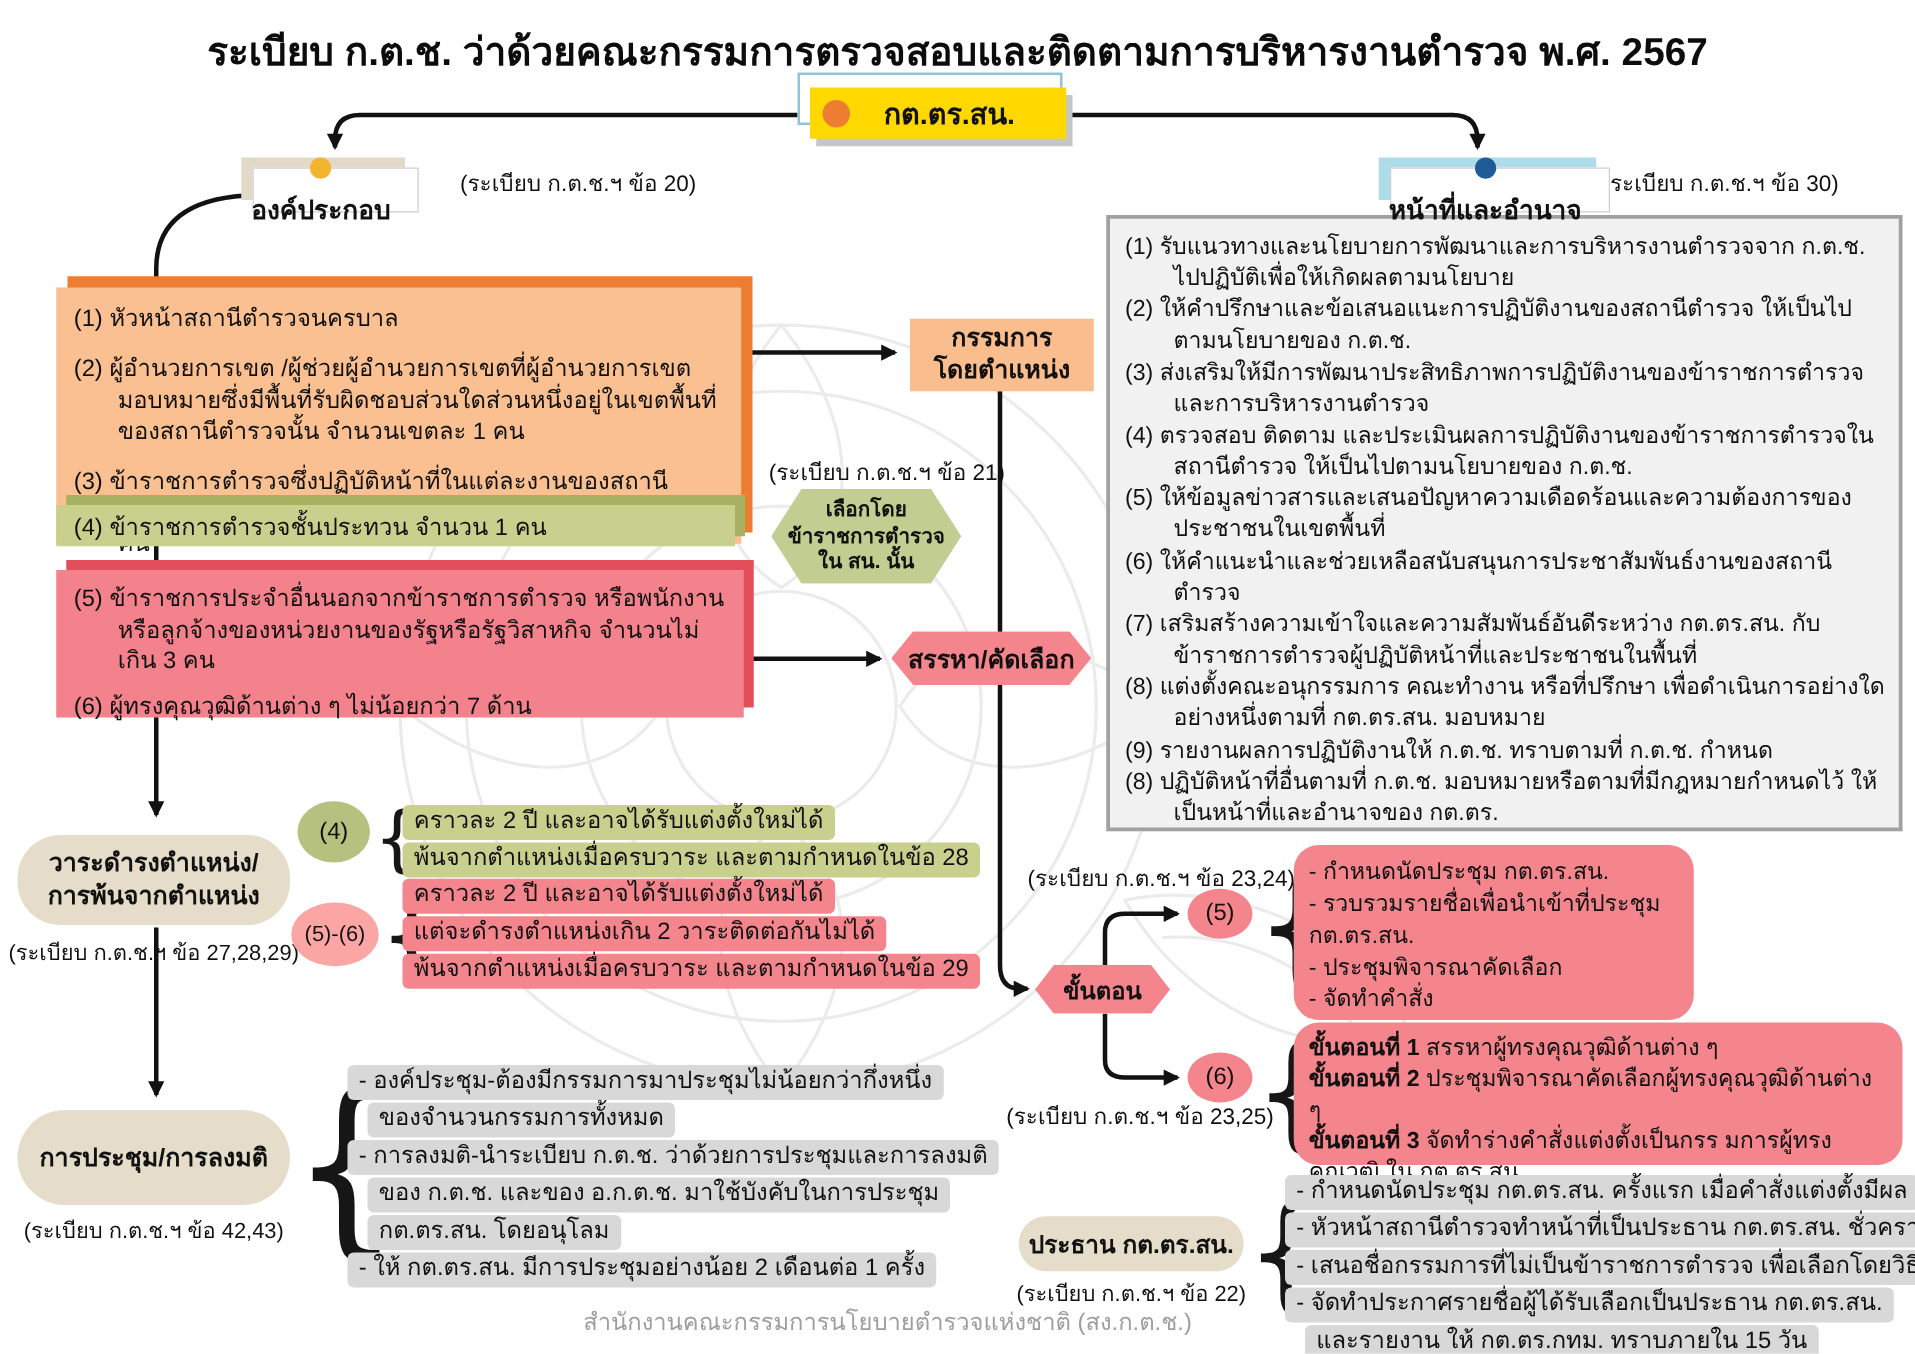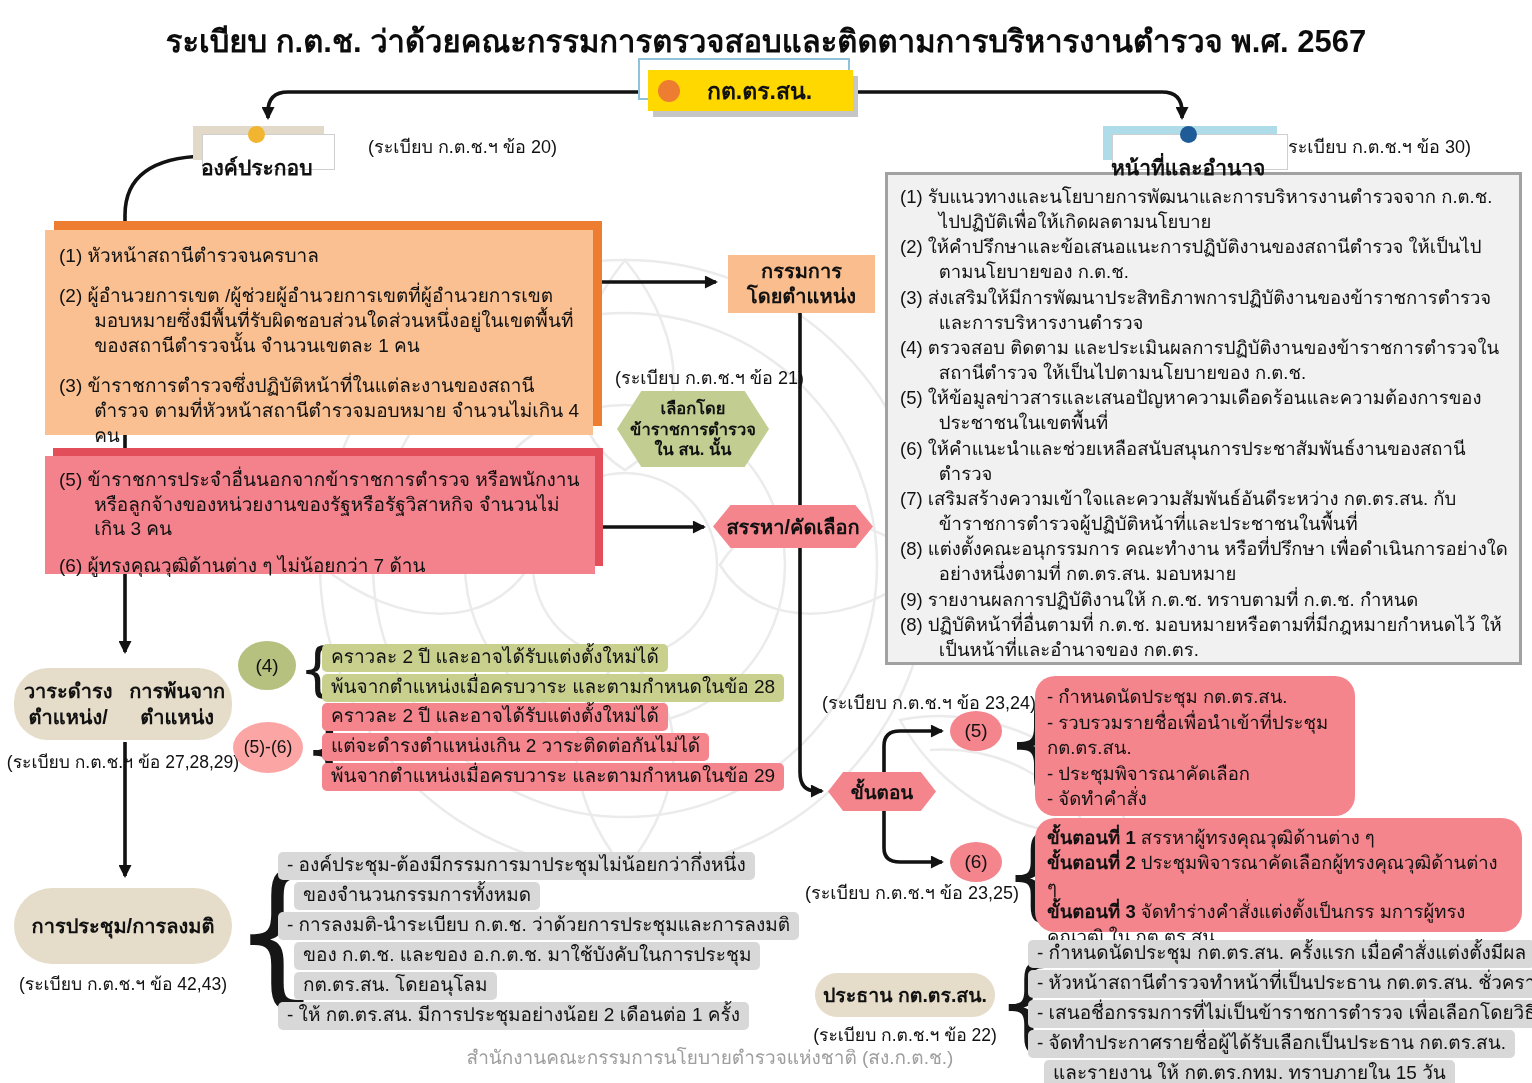--- a/index.html
+++ b/index.html
@@ -34,21 +34,21 @@
   
   .box-bypos{left:728px;top:255px;width:147px;height:58px;background:#fabe8e;display:flex;flex-direction:column;align-items:center;justify-content:center;font-weight:700;font-size:20px;line-height:1.25;}
   .hex{display:flex;align-items:center;justify-content:center;text-align:center;font-weight:700;}
   .hex-select{left:617px;top:391px;width:152px;height:76px;background:#c2cd92;font-size:16.5px;line-height:1.25;clip-path:polygon(0 50%,16% 0,84% 0,100% 50%,84% 100%,16% 100%);}
   .hex-recruit{left:713px;top:505px;width:160px;height:43px;background:#f4858d;font-size:20px;clip-path:polygon(0 50%,11% 0,89% 0,100% 50%,89% 100%,11% 100%);}
   .hex-steps{left:828px;top:772px;width:108px;height:39px;background:#f4858d;font-size:19px;clip-path:polygon(0 50%,14% 0,86% 0,100% 50%,86% 100%,14% 100%);}
   
   .panel-duties{left:885px;top:172px;width:637px;height:493px;background:#f1f1f1;border:3px solid #a1a1a1;box-sizing:border-box;padding:9px 10px 6px 12px;font-size:18.5px;line-height:1.36;}
   .panel-duties .it{padding-left:2.1em;text-indent:-2.1em;}
   
-  .tan{background:#e5dcc9;display:flex;align-items:center;justify-content:center;font-weight:700;text-align:center;}
+  .tan{background:#e5dcc9;display:flex;flex-direction:column;align-items:center;justify-content:center;font-weight:700;text-align:center;}
   .tan-tenure{left:14px;top:668px;width:218px;height:72px;border-radius:34px;font-size:20px;line-height:1.3;}
   .tan-meeting{left:14px;top:888px;width:218px;height:76px;border-radius:38px;font-size:20px;}
   .tan-chair{left:815px;top:973px;width:180px;height:44px;border-radius:22px;font-size:19.5px;}
   .ref-small{font-size:17.5px;text-align:center;}
   
   .ell{border-radius:50%;display:flex;align-items:center;justify-content:center;font-size:19px;}
   .ell-4{left:238px;top:641px;width:58px;height:49px;background:#b6c180;}
   .ell-56{left:233px;top:722px;width:70px;height:51px;background:#fca5a5;font-size:17.5px;}
   .ell-5{left:950px;top:711px;width:52px;height:40px;background:#f4858d;}
   .ell-6{left:950px;top:842px;width:52px;height:40px;background:#f4858d;}
@@ -124,20 +124,23 @@
     <span class="dot"></span>
     <span>หน้าที่และอำนาจ</span>
   </div>
   <div class="abs ref z2" style="left:1282px;top:132px;">(ระเบียบ ก.ต.ช.ฯ ข้อ 30)</div>
 
   <div class="abs panel-orange z2">
     <div class="it">(1) หัวหน้าสถานีตำรวจนครบาล</div>
     <div class="it">(2) ผู้อำนวยการเขต /ผู้ช่วยผู้อำนวยการเขตที่ผู้อำนวยการเขต มอบหมายซึ่งมีพื้นที่รับผิดชอบส่วนใดส่วนหนึ่งอยู่ในเขตพื้นที่ ของสถานีตำรวจนั้น จำนวนเขตละ 1 คน</div>
     <div class="it">(3) ข้าราชการตำรวจซึ่งปฏิบัติหน้าที่ในแต่ละงานของสถานีตำรวจ ตามที่หัวหน้าสถานีตำรวจมอบหมาย จำนวนไม่เกิน 4 คน</div>
   </div>
+  <div class="abs bar-green z2">
+    <span>(4) ข้าราชการตำรวจชั้นประทวน จำนวน 1 คน</span>
+  </div>
   <div class="abs panel-red z2">
     <div class="it">(5) ข้าราชการประจำอื่นนอกจากข้าราชการตำรวจ หรือพนักงาน หรือลูกจ้างของหน่วยงานของรัฐหรือรัฐวิสาหกิจ จำนวนไม่เกิน 3 คน</div>
     <div class="it">(6) ผู้ทรงคุณวุฒิด้านต่าง ๆ ไม่น้อยกว่า 7 ด้าน</div>
   </div>
 
   <div class="abs box-bypos z2">
     <div>กรรมการ</div>
     <div>โดยตำแหน่ง</div>
   </div>
   <div class="abs ref z2" style="left:615px;top:363px;">(ระเบียบ ก.ต.ช.ฯ ข้อ 21)</div>

